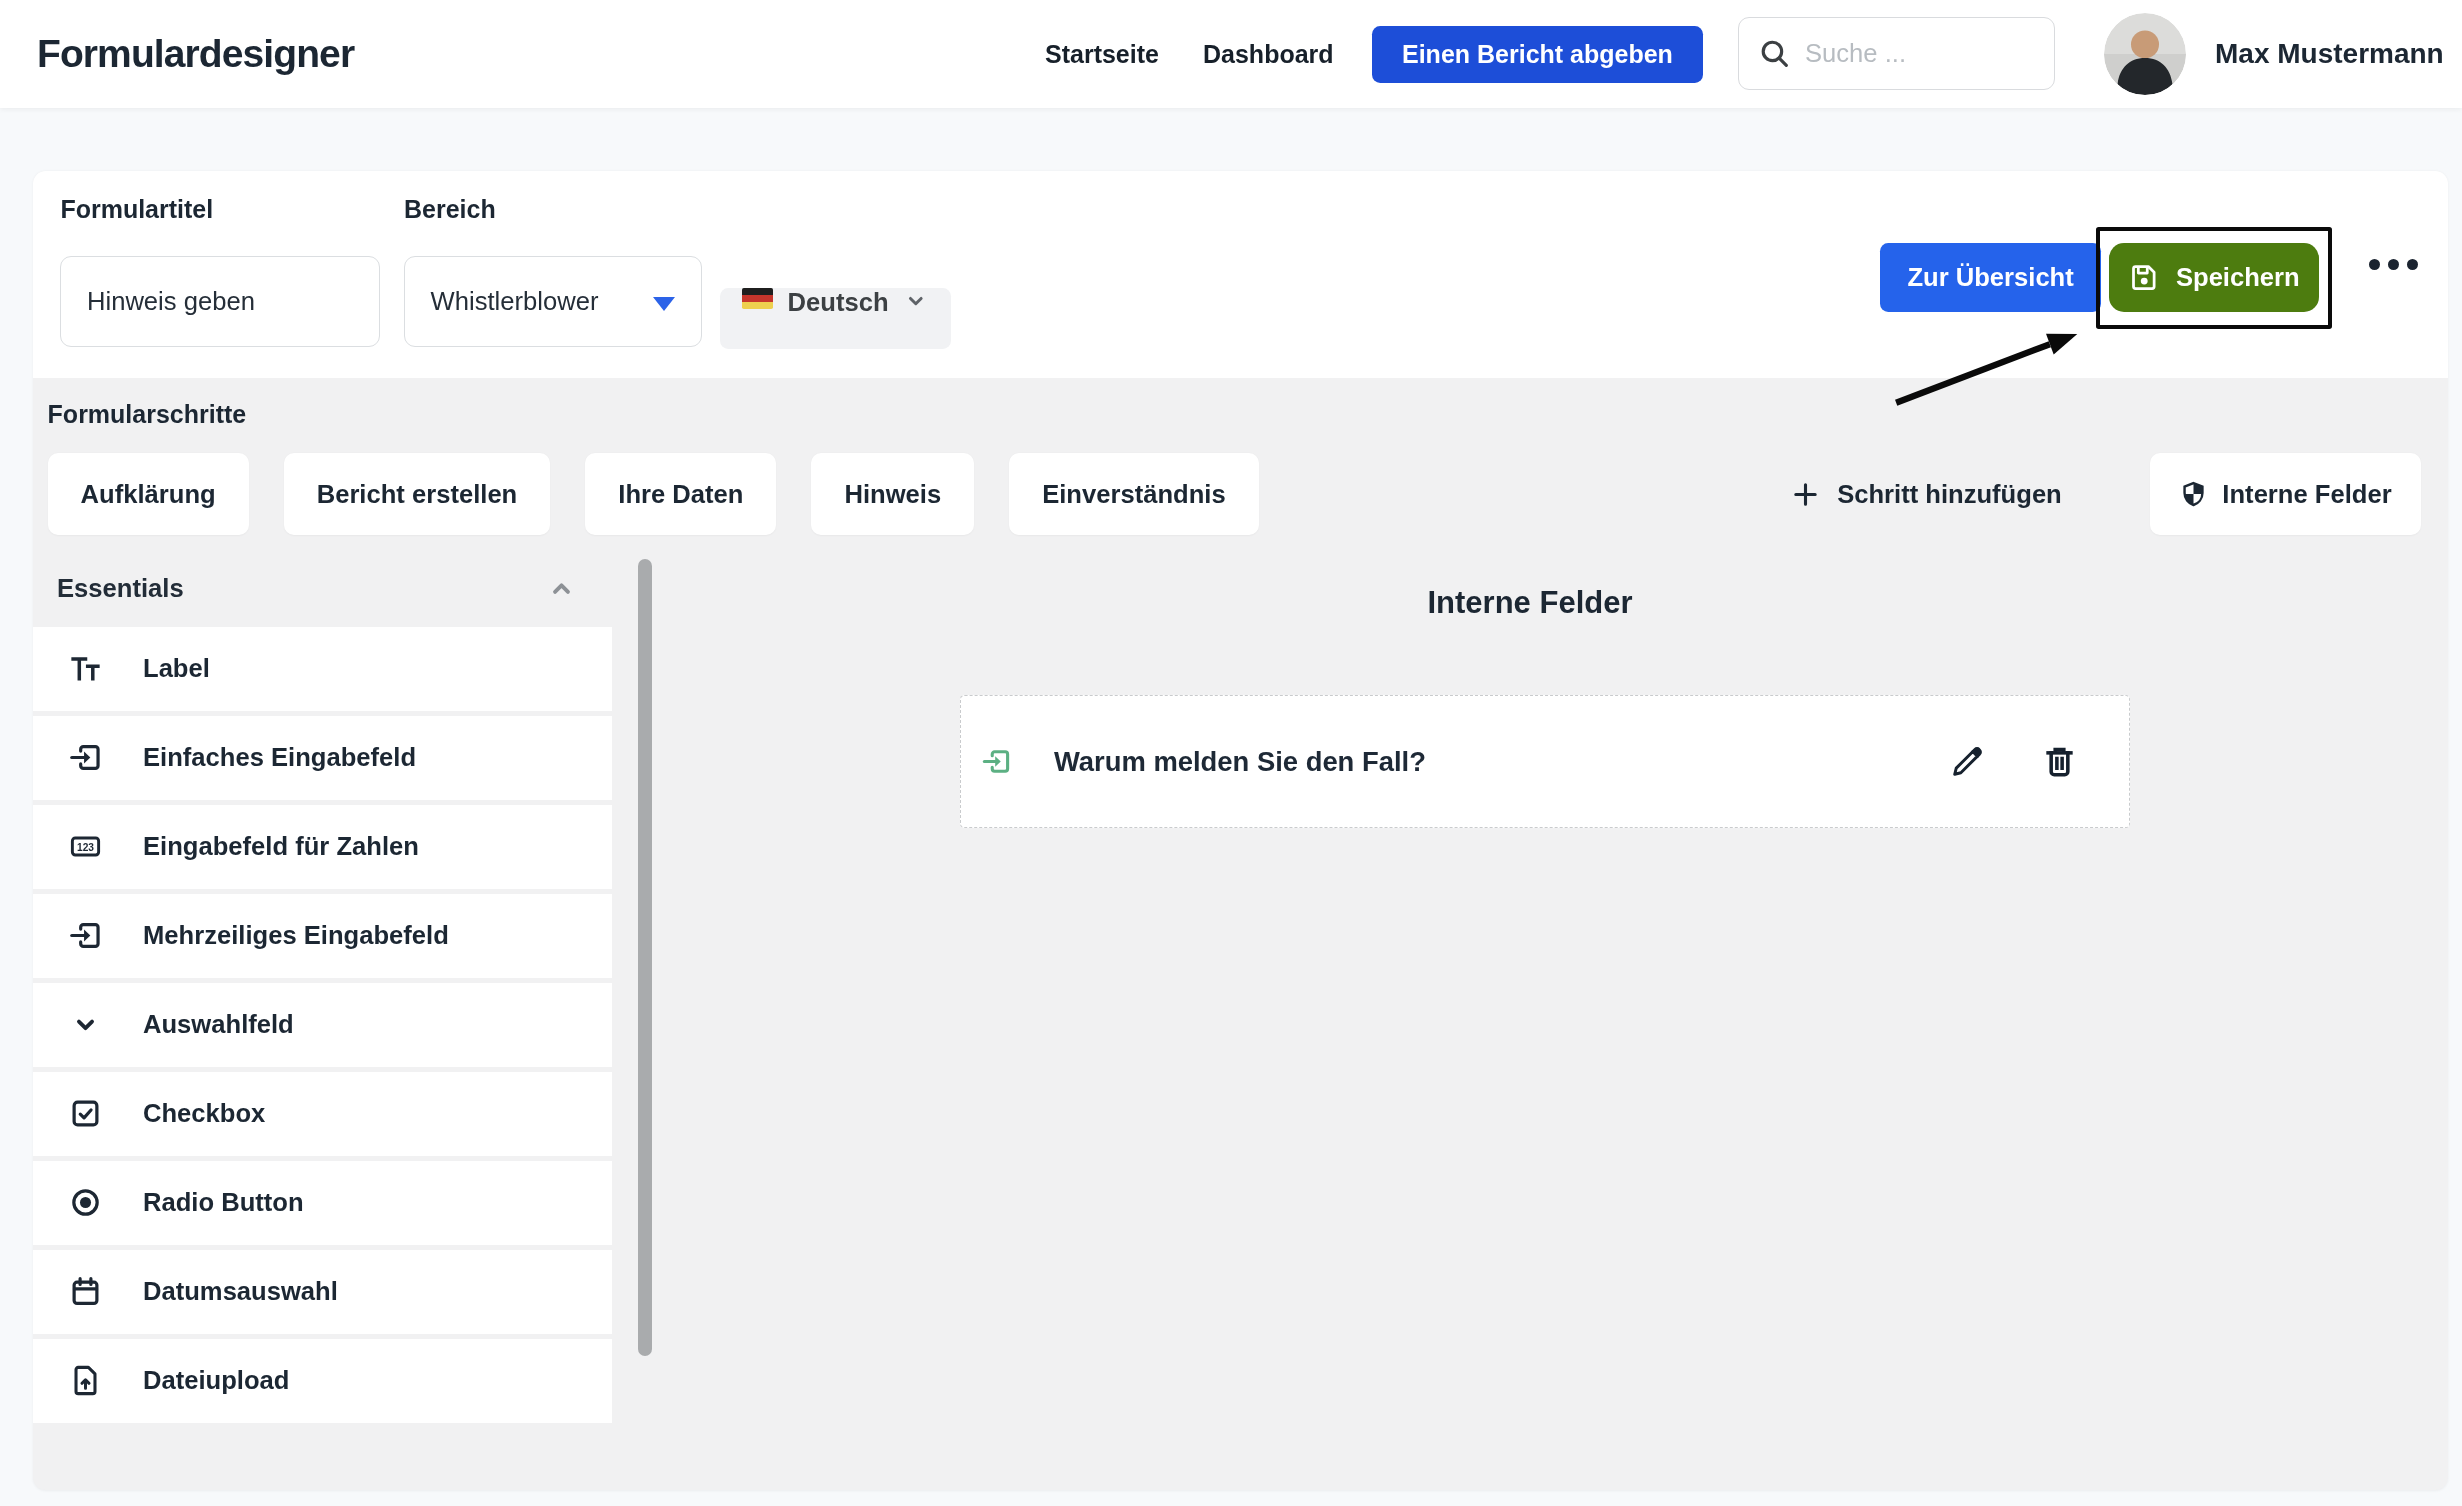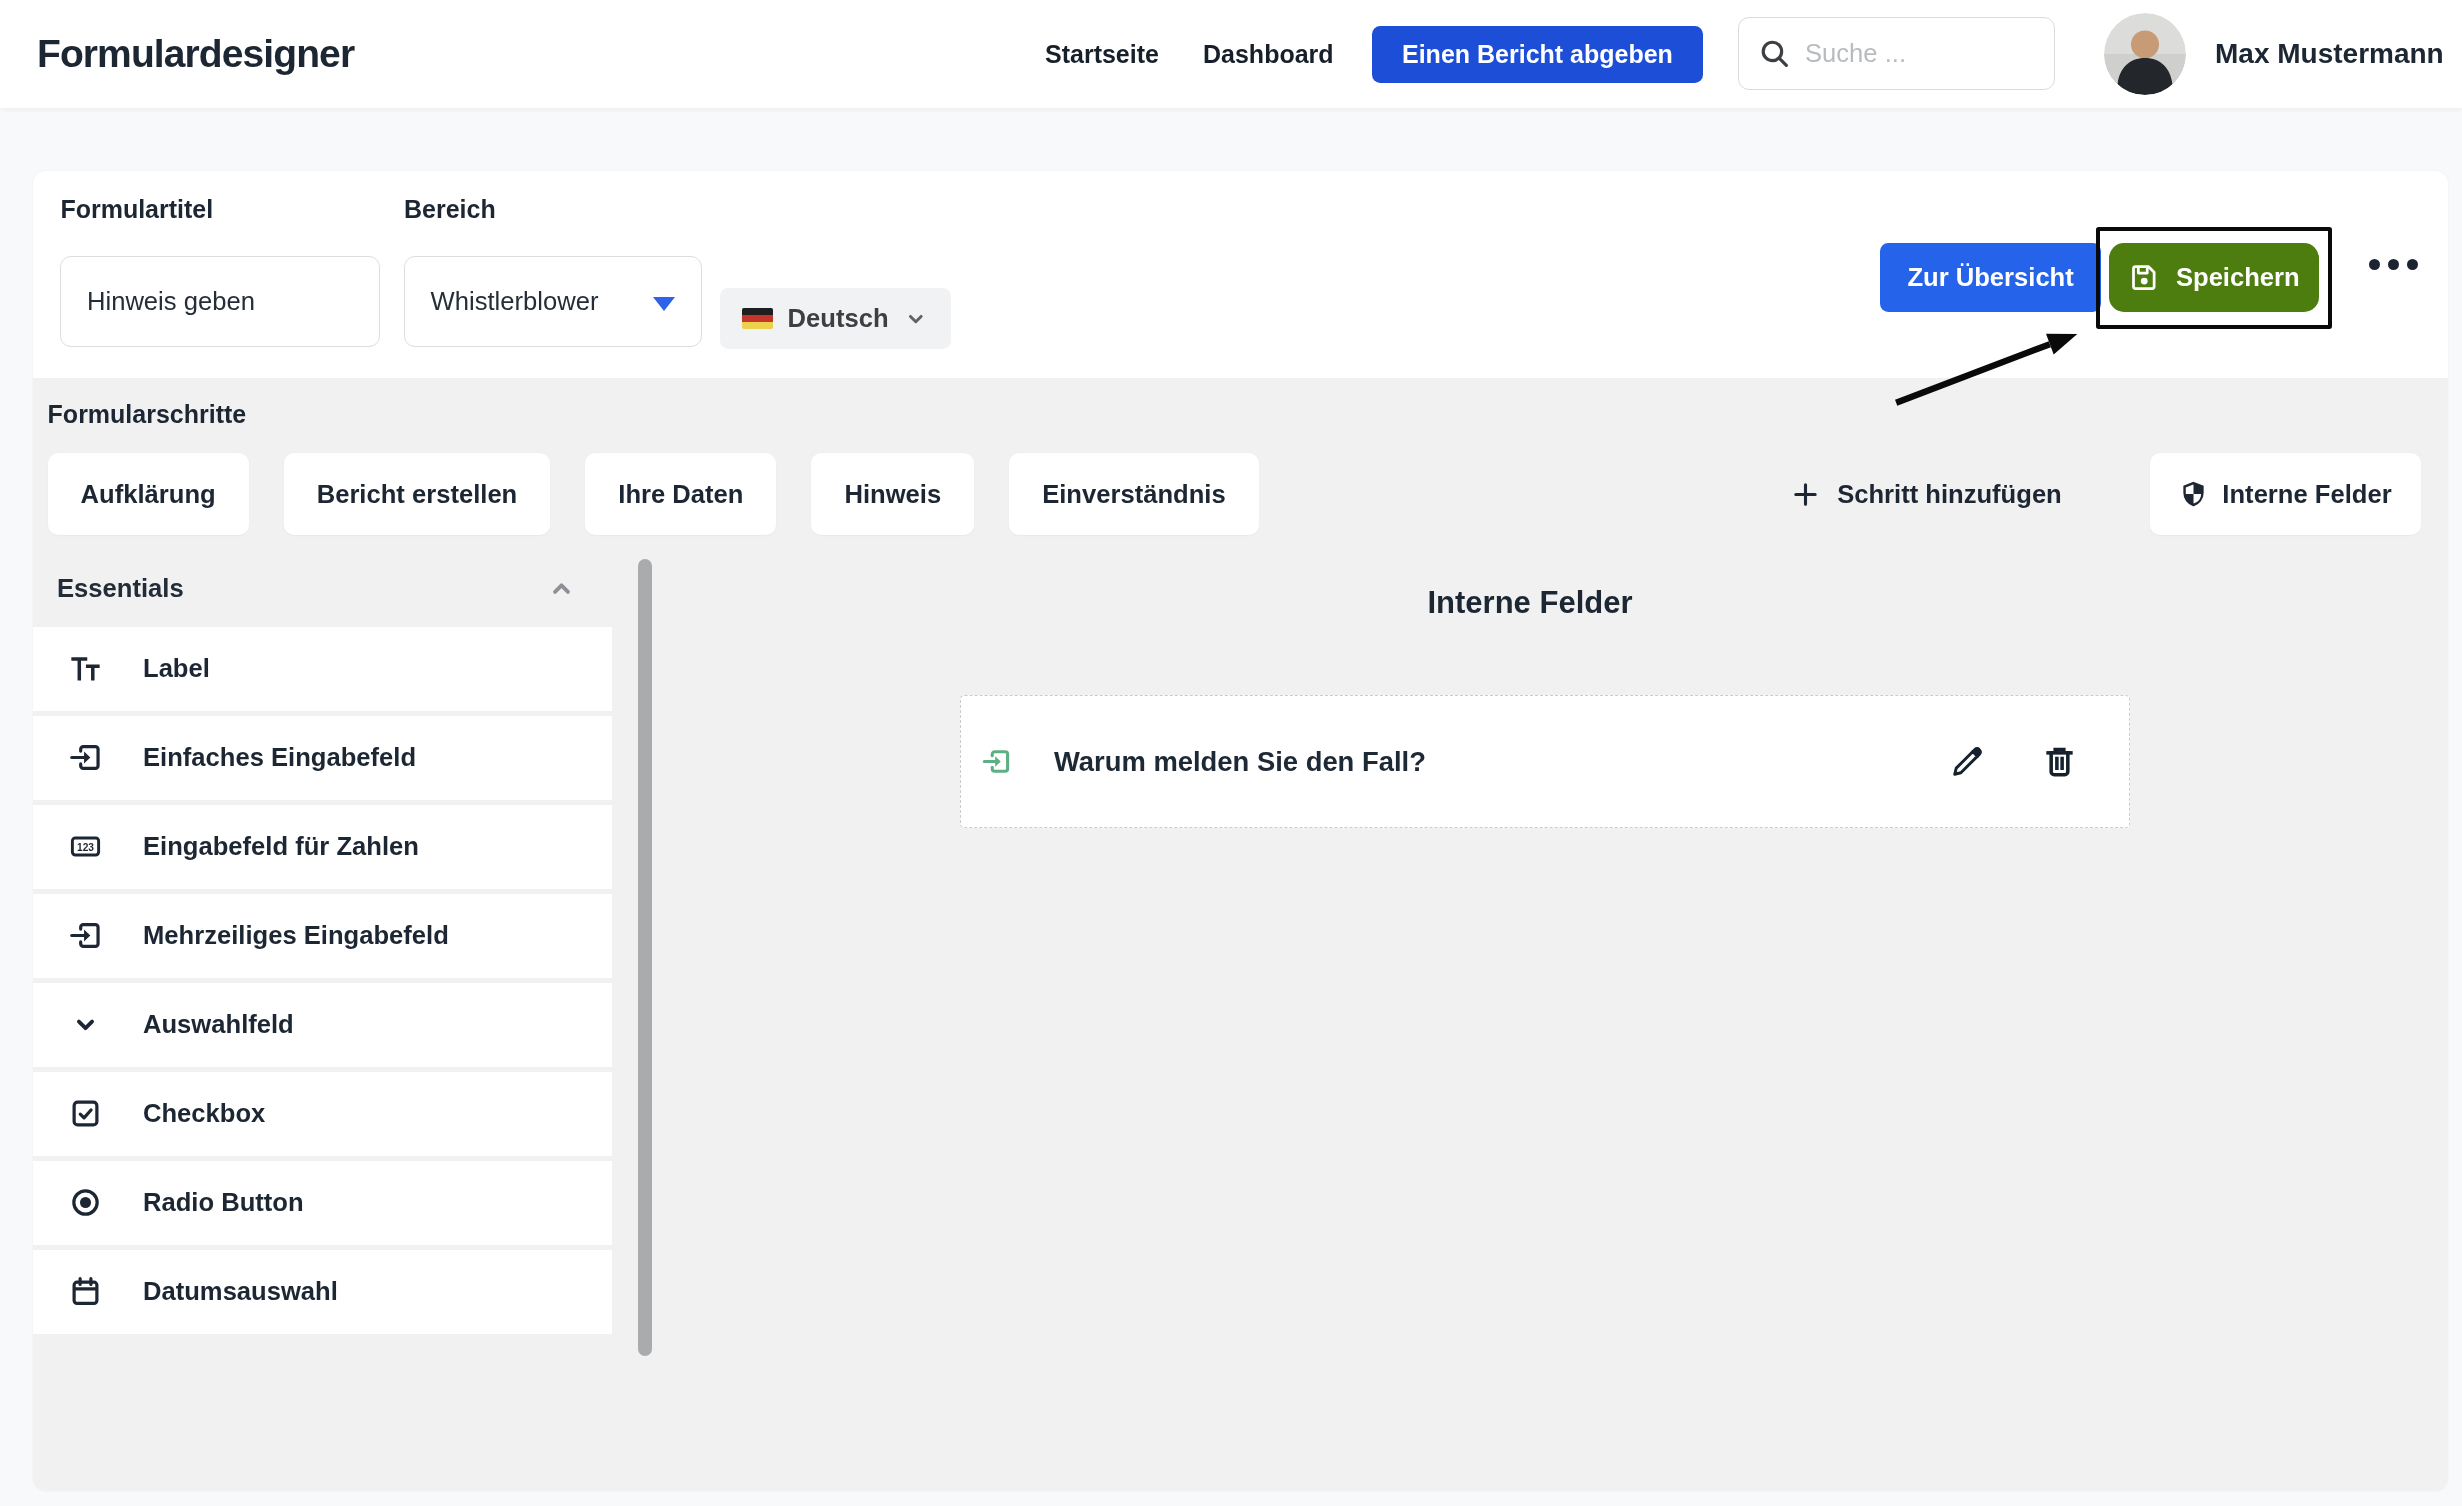--- a/index.html
+++ b/index.html
@@ -38,21 +38,21 @@
   .title-input { position:absolute; left:27.4px; top:85px; width:320px; height:91px;
                  border:1.8px solid #dbdee1; border-radius:11px; font-family:inherit; font-size:25.6px;
                  color:#252e38; padding:0 25.6px; outline:none; background:#fff; }
   .area-select { position:absolute; left:371px; top:85px; width:298px; height:91px;
                  border:1.8px solid #dbdee1; border-radius:11px; background:#fff; display:flex;
                  align-items:center; padding:0 25.6px; font-size:25.6px; color:#252e38; cursor:pointer; }
   .area-caret { position:absolute; right:25.6px; top:40px; width:0; height:0;
                 border-left:11px solid transparent; border-right:11px solid transparent;
                 border-top:14.6px solid #2c63e8; }
   .lang-chip { position:absolute; left:687px; top:117px; height:61px; padding:0 22px;
-               background:#f1f2f4; border-radius:8.2px; display:flex; align-items:center; gap:14.6px;
+               background:#f1f2f4; border-radius:8.2px; display:flex; gap:14.6px;
                cursor:pointer; }
   .flag { width:31px; height:21px; border-radius:1.8px; overflow:hidden; display:flex; flex-direction:column; }
   .flag i { flex:1; } .flag .f1{background:#1f1f1f;} .flag .f2{background:#c5352c;} .flag .f3{background:#eed04f;}
   .lang-label { font-size:25.6px; color:#3c4043; font-weight:bold; }
   .overview-btn { position:absolute; left:1847px; top:72px; height:69px; padding:0 27.4px; border:none;
                   background:#2563eb; color:#fff; border-radius:8.2px; font-family:inherit; font-size:25.6px;
                   font-weight:bold; display:flex; align-items:center; cursor:pointer; }
   .save-btn { position:absolute; left:2076px; top:72px; width:210px; height:69px; border:none;
               background:#4d7c0f; color:#fff; border-radius:15px; font-family:inherit; font-size:25.6px;
               font-weight:bold; display:flex; align-items:center; justify-content:center; gap:14.6px;
@@ -264,20 +264,27 @@
           </svg>
           <span class="lbl">Radio Button</span>
         </div>
         <div class="palette-item">
           <svg width="35" height="35" viewBox="0 0 24 24" fill="none" stroke="currentColor" stroke-width="2.2" stroke-linecap="round">
             <rect x="4.2" y="5.6" width="15.6" height="14.6" rx="2"></rect>
             <path d="M8.3 3.2v4M15.7 3.2v4M4.4 10.2h15.2"></path>
           </svg>
           <span class="lbl">Datumsauswahl</span>
         </div>
+        <div class="palette-item">
+          <svg width="35" height="35" viewBox="0 0 24 24" fill="none" stroke="currentColor" stroke-width="2.1" stroke-linecap="round" stroke-linejoin="round">
+            <path d="M7 3h7l4.5 4.5v12c0 .8-.7 1.5-1.5 1.5H7c-.8 0-1.5-.7-1.5-1.5v-15C5.5 3.7 6.2 3 7 3z"></path>
+            <path d="M12 17.3v-5.6M9.6 13.9 12 11.5l2.4 2.4"></path>
+          </svg>
+          <span class="lbl">Dateiupload</span>
+        </div>
       </div>
     </div>
     <div class="scroll-thumb"></div>
 
     <div class="canvas-heading">Interne Felder</div>
     <div class="field-card">
       <svg width="31" height="31" viewBox="0 0 24 24" fill="none" stroke="#5cb083" stroke-width="2.4" stroke-linecap="round">
         <path d="M8.7 7.6V6.3c0-1 .8-1.8 1.8-1.8h8.3c1 0 1.8.8 1.8 1.8v11.4c0 1-.8 1.8-1.8 1.8h-8.3c-1 0-1.8-.8-1.8-1.8v-1.3"></path>
         <path d="M2.6 12h8.6"></path>
         <path d="M11 7.9 15.3 12 11 16.1z" fill="#5cb083" stroke="none"></path>

